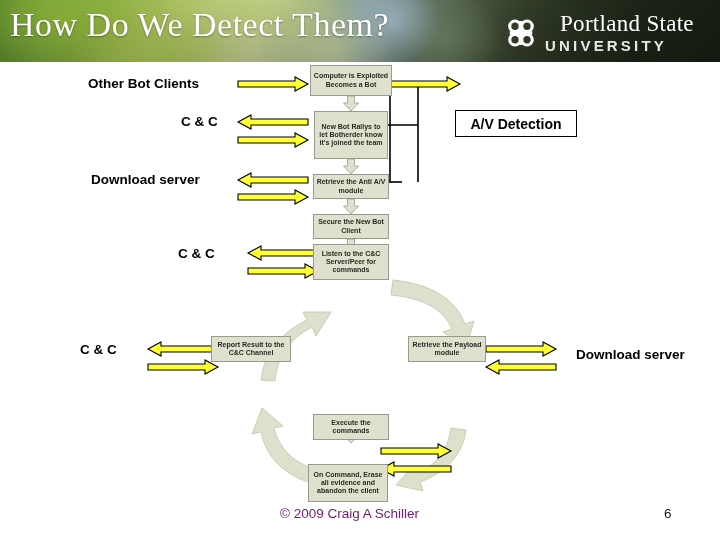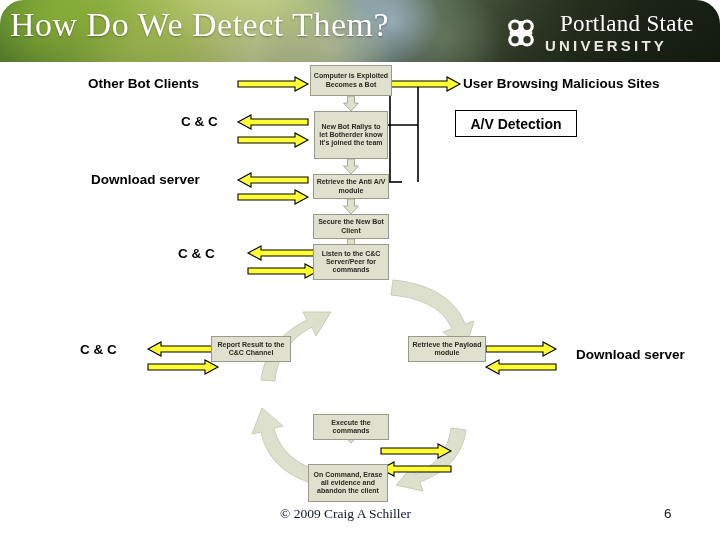--- a/index.html
+++ b/index.html
@@ -1,21 +1,21 @@
 <!DOCTYPE html>
 <html><head>
 <meta charset="utf-8">
 <style>
   html,body{margin:0;padding:0;}
   body{
     width:720px;height:540px;background:#ffffff;
     font-family:"Liberation Sans", sans-serif;
     overflow:hidden;position:relative;
   }
-  #slide{position:relative;width:720px;height:540px;overflow:hidden;background:#fff;border-radius:24px;}
+  #slide{position:relative;width:720px;height:540px;overflow:hidden;background:#fff;}
 
   
   .banner{
     position:absolute;left:0;top:0;width:720px;height:62px;
     overflow:hidden;
     background:
       radial-gradient(ellipse 120px 70px at 60px 20px, rgba(150,190,60,.85), rgba(120,160,45,0) 70%),
       radial-gradient(ellipse 110px 80px at 150px 55px, rgba(176,205,90,.8), rgba(150,180,60,0) 72%),
       radial-gradient(ellipse 130px 60px at 250px 10px, rgba(196,214,126,.75), rgba(180,200,110,0) 70%),
       radial-gradient(ellipse 90px 70px at 330px 50px, rgba(214,222,170,.7), rgba(200,210,150,0) 72%),
@@ -72,22 +72,22 @@
     display:flex;align-items:center;justify-content:center;
     padding:0 8px;white-space:nowrap;
     font-family:"Liberation Sans", sans-serif;
   }
 
   svg.layer{position:absolute;left:0;top:0;width:720px;height:478px;overflow:visible;}
 
   
   .footer-copy{
     position:absolute;left:280px;top:506px;
-    font-size:13.5px;color:#0f172a;white-space:nowrap;
-    font-family:Liberation Serif, serif;
+    font-size:13.5px;color:#701a75;white-space:nowrap;
+    font-family:Liberation Sans, sans-serif;
   }
   .footer-page{
     position:absolute;left:664px;top:506px;
     font-size:13.5px;color:#1a1a1a;
     font-family:"Liberation Sans", sans-serif;
   }
 </style>
 </head>
 <body>
 
@@ -230,21 +230,20 @@
     <div class="label" style="left:88px;top:14px;">Other Bot Clients</div>
 
     <div class="label" style="left:181px;top:52px;">C &amp; C</div>
 
     <div class="label" style="left:91px;top:110px;">Download server</div>
 
     <div class="label" style="left:178px;top:184px;">C &amp; C</div>
 
     <div class="label" style="left:80px;top:280px;">C &amp; C</div>
 
-    <div class="label" style="left:463px;top:14px;">User Browsing Malicious Sites</div>
 
     <div class="label" style="left:576px;top:285px;">Download server</div>
 
 
     <div class="avbox" style="left:455px;top:48px;width:122px;height:27px;">A/V Detection</div>
 
   </div>
 
   <div class="footer-copy">© 2009 Craig A Schiller</div>
   <div class="footer-page">6</div>

